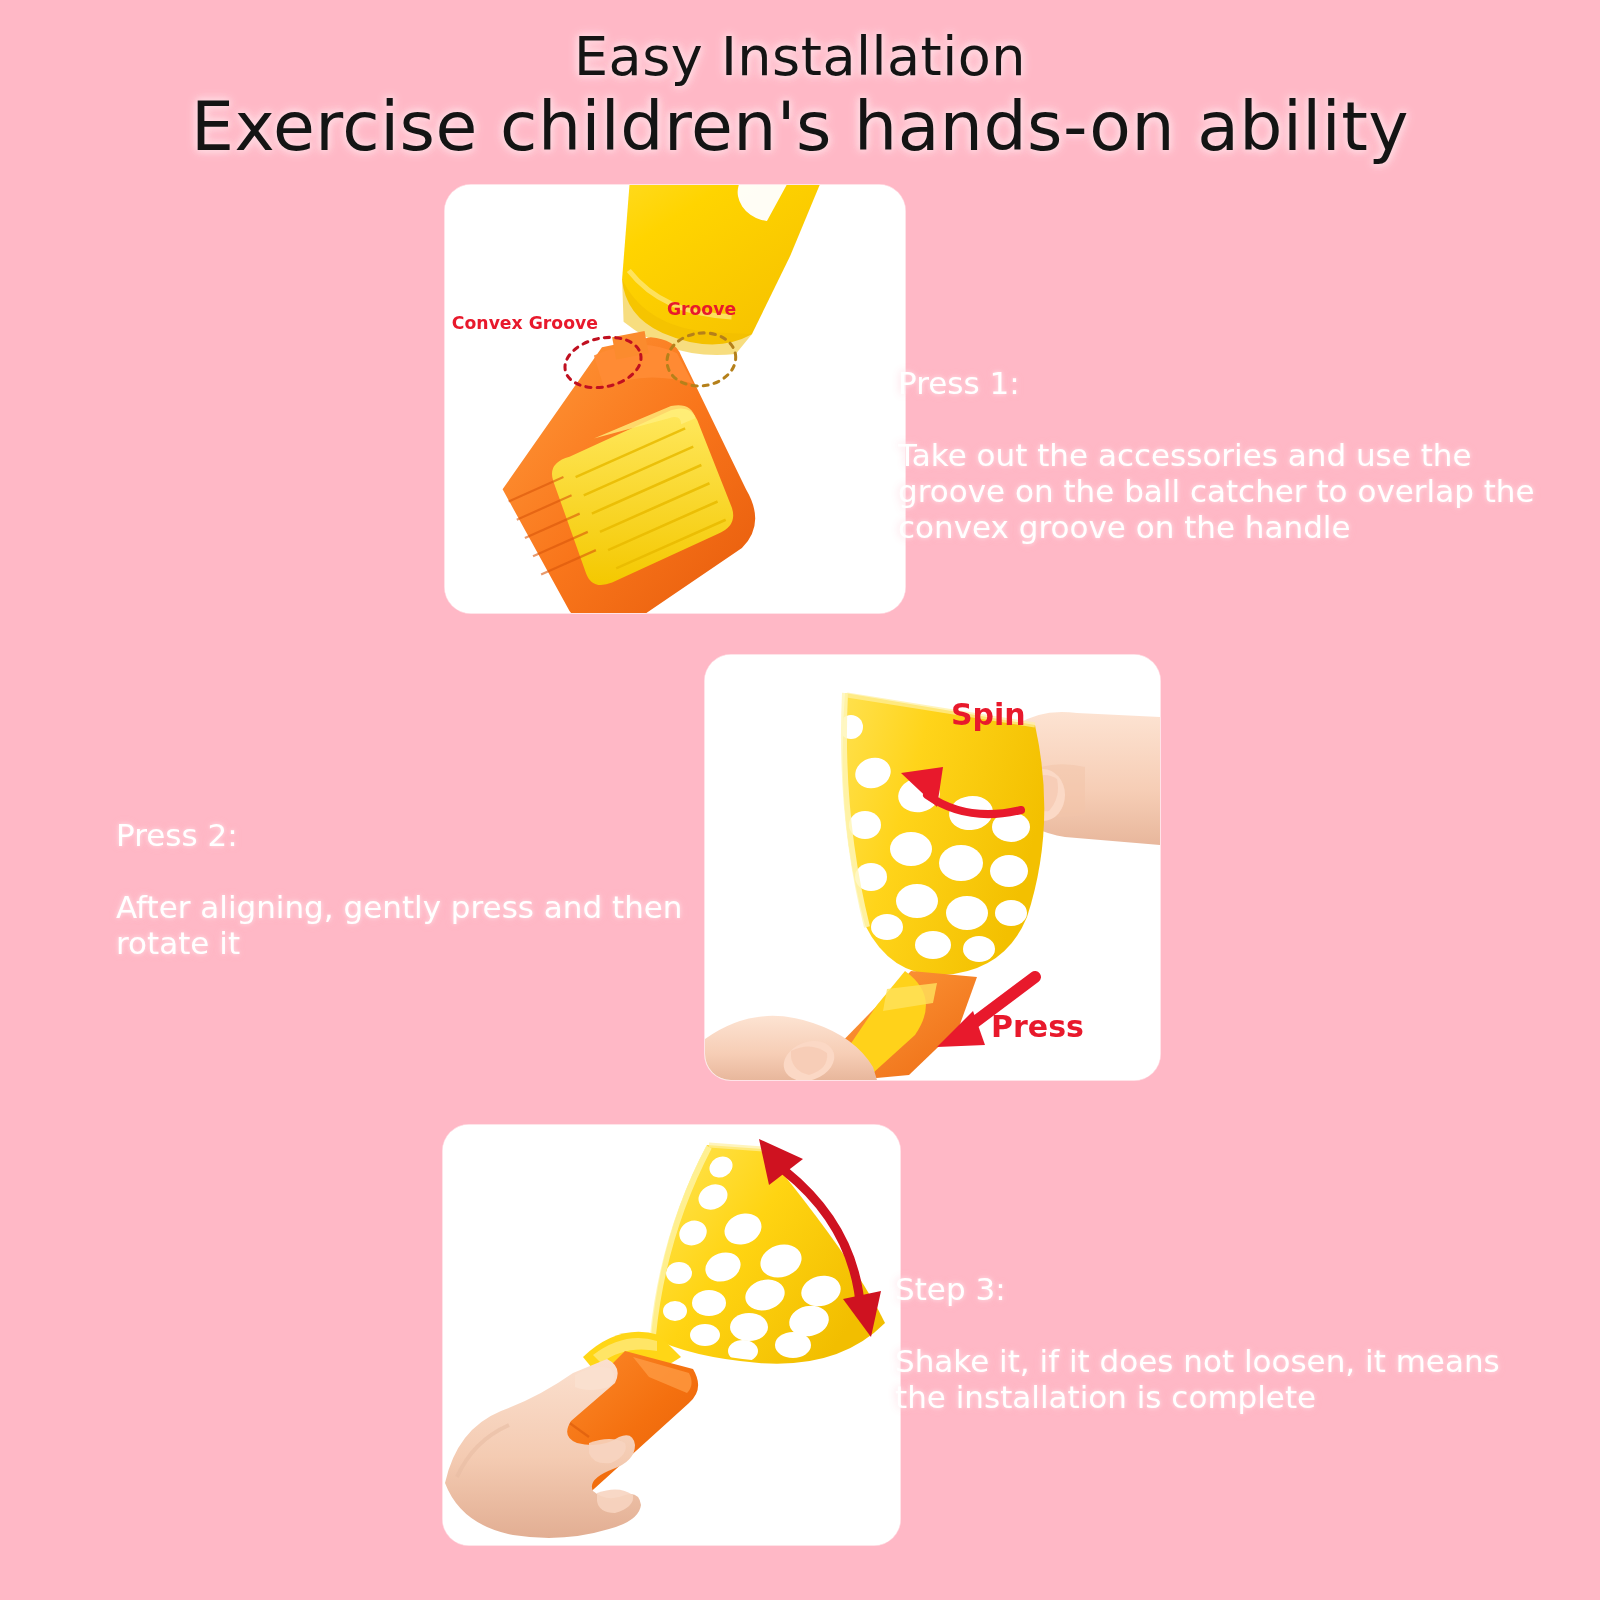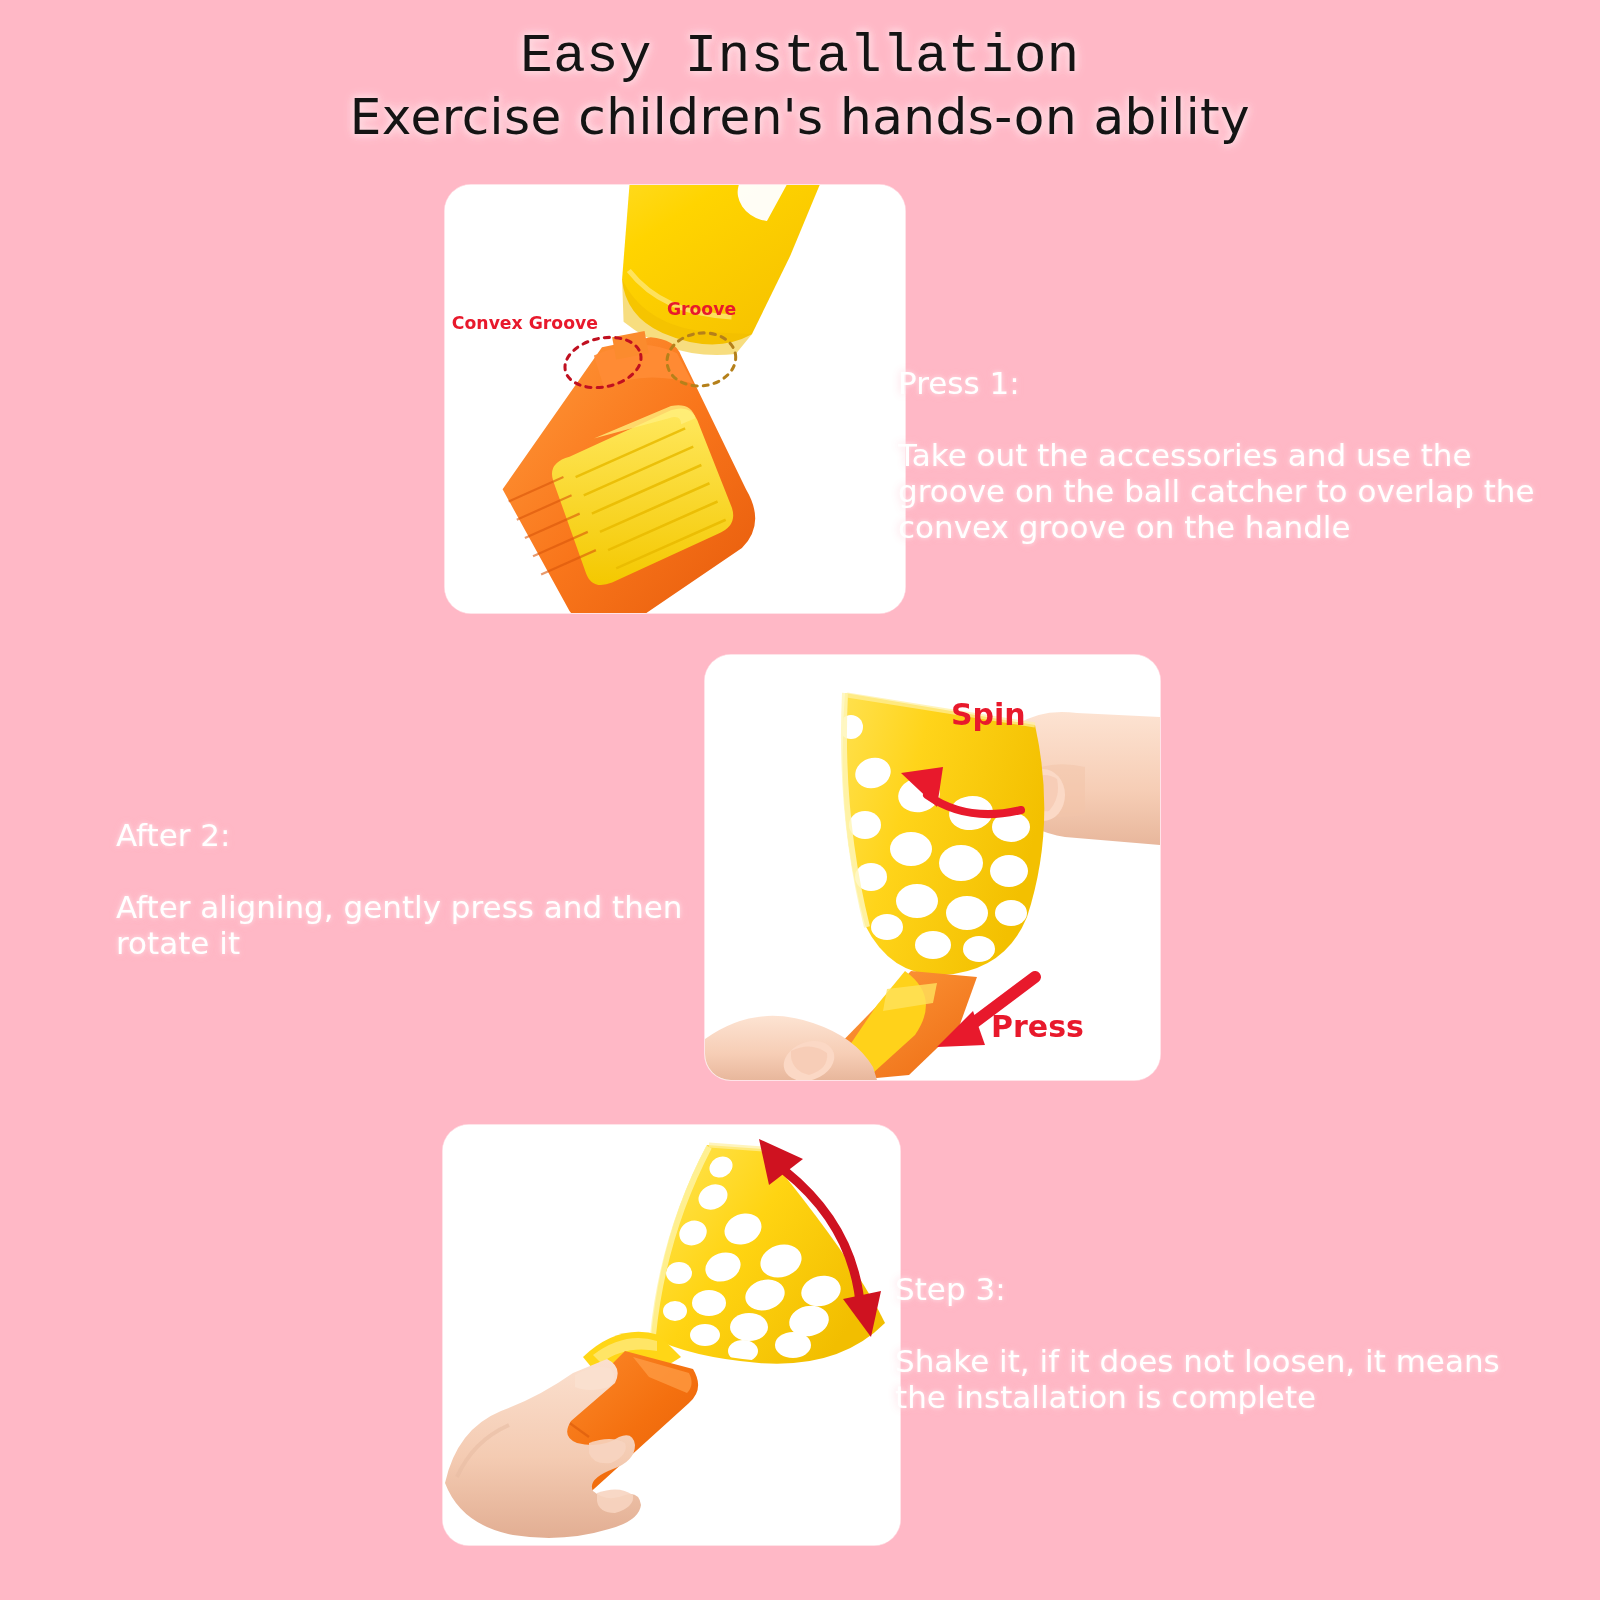--- a/index.html
+++ b/index.html
@@ -37,25 +37,24 @@
     text-shadow:
        0 0 7px #ffd8e0,
        0 0 7px #ffd8e0,
        0 0 12px #ffe7ec;
     letter-spacing: 0.5px;
     pointer-events: none;
   }
   .heading .line1 {
     display: block;
     font-size: 54px;
-    font-family: Liberation Mono, monospace;
   }
   .heading .line2 {
     display: block;
-    font-size: 50px;
+    font-size: 68px;
     margin-top: 4px;
   }
 
   
   .panel {
     position: absolute;
     background: #ffffff;
     border-radius: 26px;
     overflow: hidden;
     box-shadow: 0 0 0 1px rgba(255,255,255,0.6);
@@ -280,21 +279,21 @@
 
       <g>
         <line x1="330" y1="322" x2="258" y2="376" stroke="#e8192c" stroke-width="12" stroke-linecap="round"></line>
         <path d="M268 356 L232 392 L280 390 Z" fill="#e8192c"></path>
       </g>
       <text class="ann-red" x="286" y="382" font-size="30">Press</text>
     </svg>
   </div>
 
   <div class="step-text" id="step2-text">
-    <span class="step-label">After 2:</span>
+    <span class="step-label">Press 2:</span>
     <span class="step-body">After aligning, gently press and then
 rotate it</span>
   </div>
 
   <div class="panel" id="panel3">
     <svg class="photo" viewBox="0 0 457 420" preserveAspectRatio="xMidYMid slice">
       <defs>
         <linearGradient id="p3yel" x1="0.1" y1="0" x2="1" y2="0.6">
           <stop offset="0%" stop-color="#ffe34f"></stop>
           <stop offset="45%" stop-color="#ffd412"></stop>

